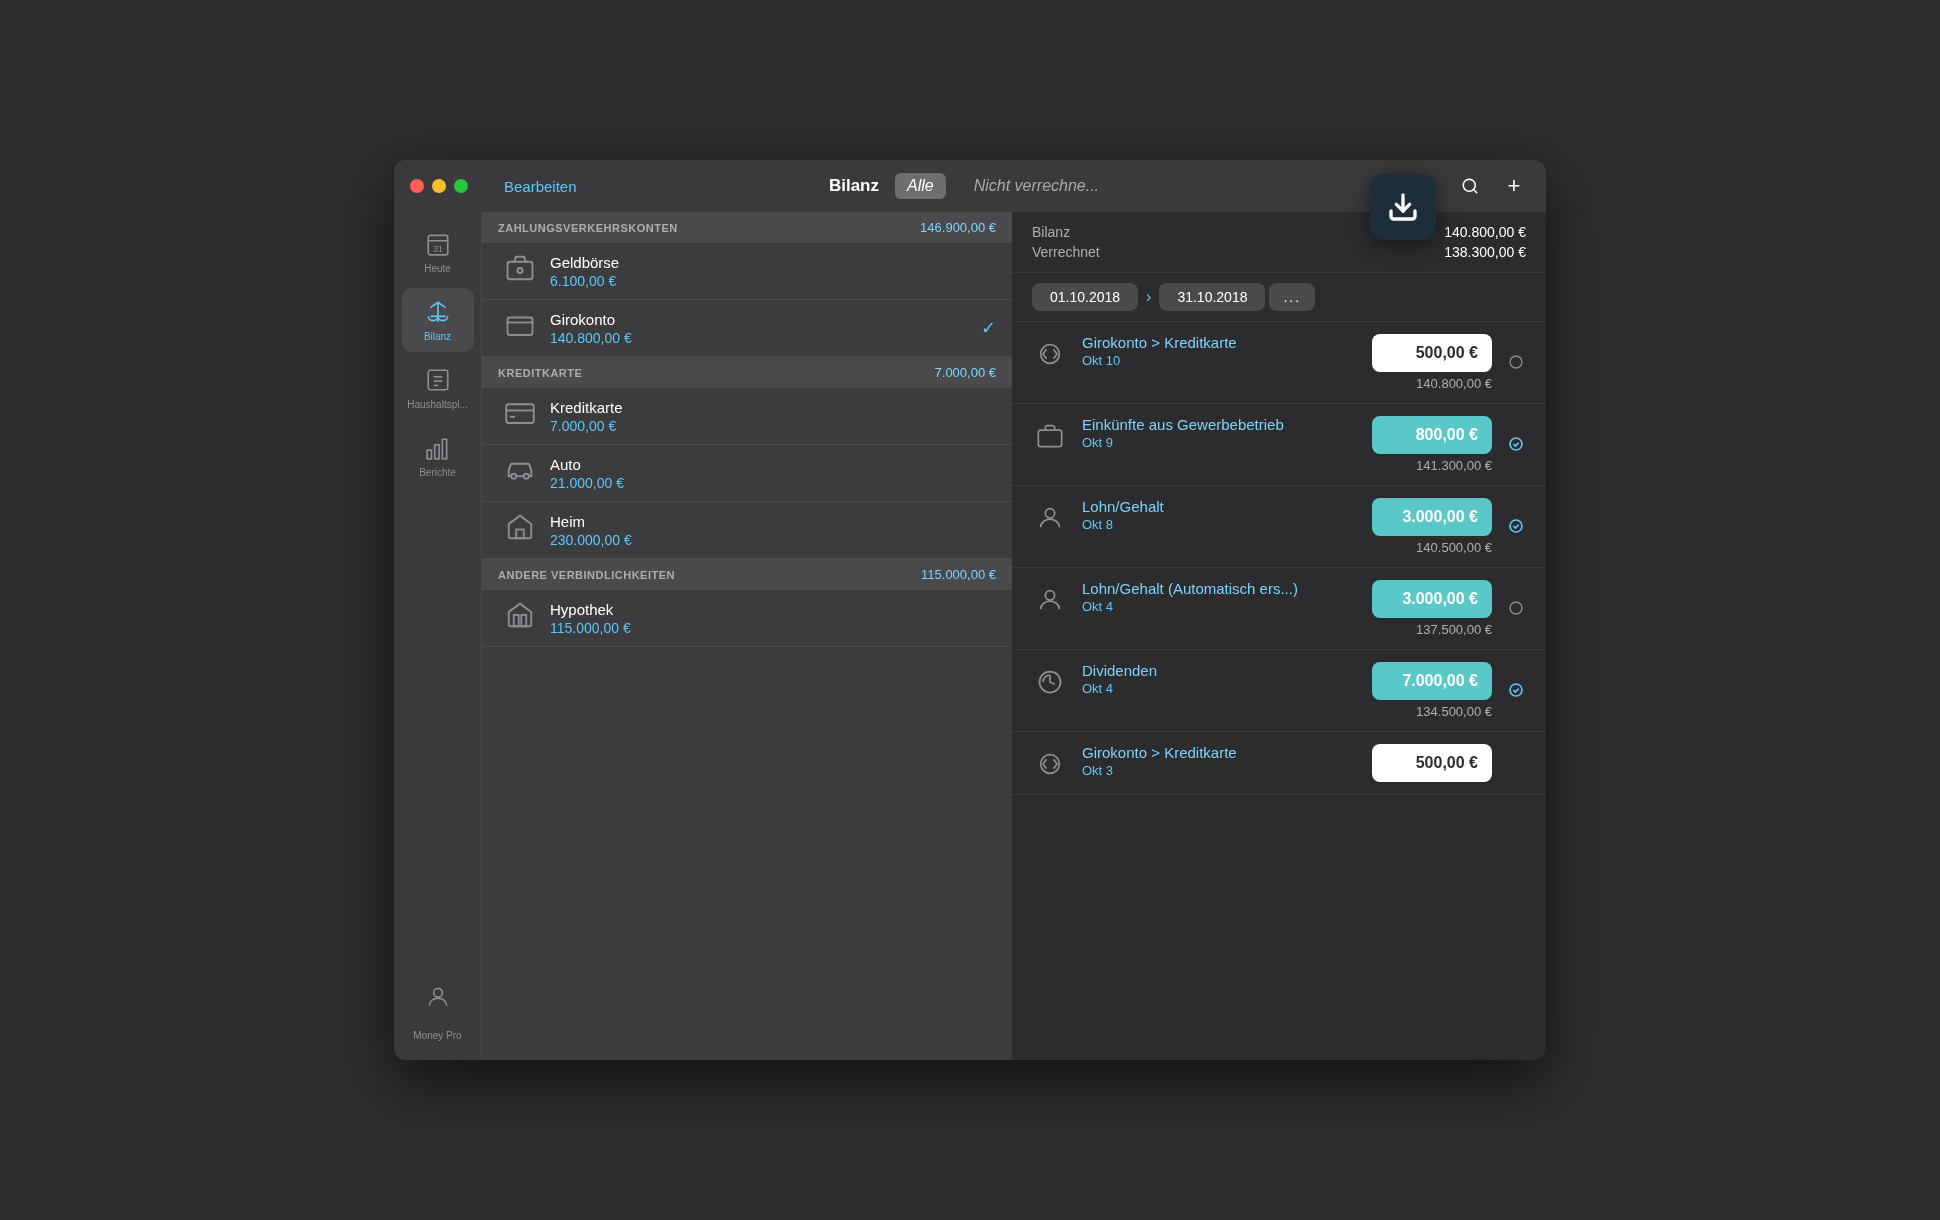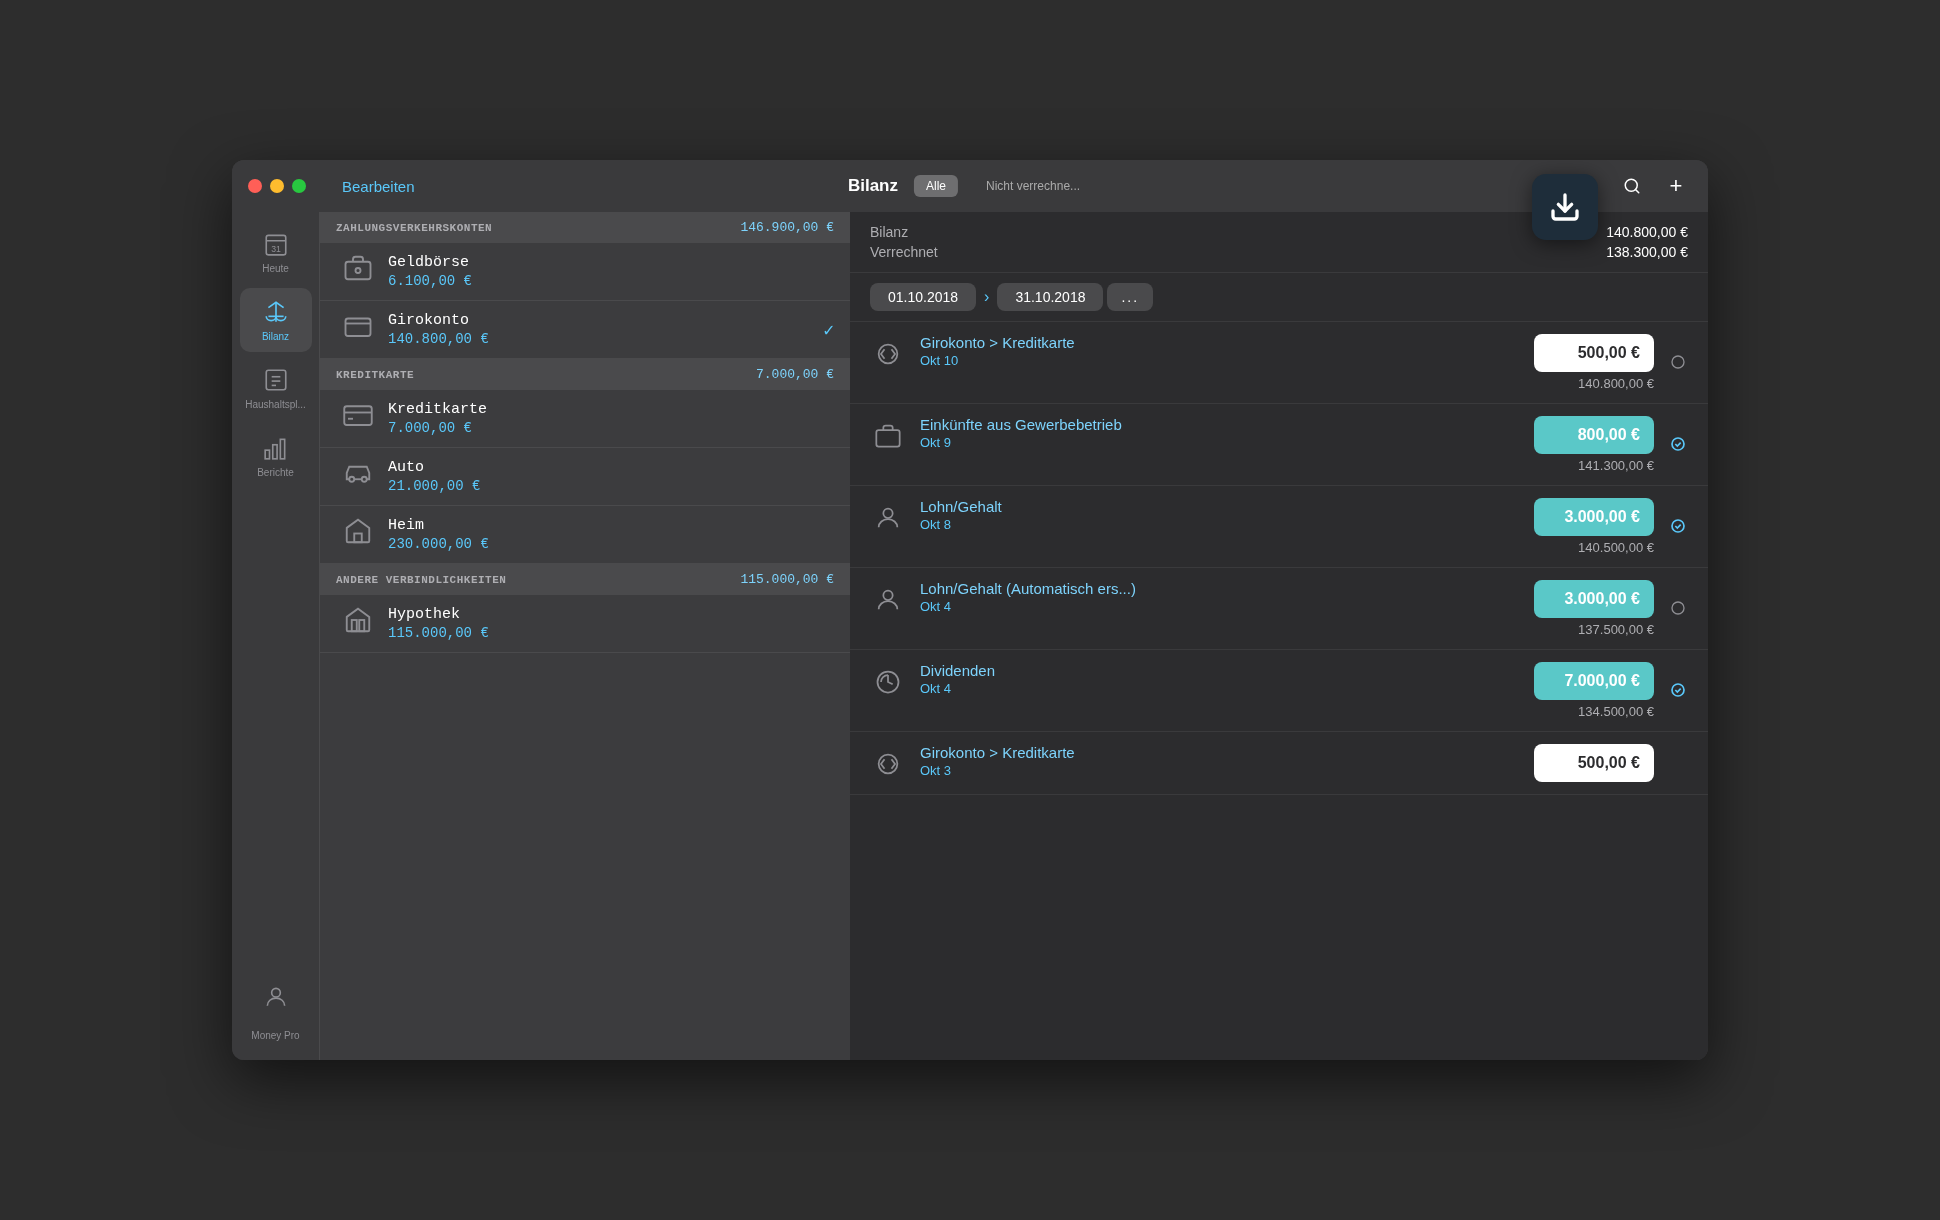--- a/index.html
+++ b/index.html
@@ -8,21 +8,21 @@
       height: 1220px;
       background: #2d2d2d;
       font-family: -apple-system, 'Helvetica Neue', Arial, sans-serif;
       display: flex;
       align-items: center;
       justify-content: center;
       overflow: hidden;
     }
 
     .window {
-      width: 1476px;
+      width: 1152px;
       height: 900px;
       background: #3a3a3c;
       border-radius: 12px;
       overflow: hidden;
       box-shadow: 0 20px 60px rgba(0,0,0,0.6);
       display: flex;
       flex-direction: column;
       position: relative;
     }
 
@@ -63,22 +63,23 @@
       color: #ffffff;
       font-size: 17px;
       font-weight: 600;
     }
     .filter-btn {
       background: #5a5a5c;
       border: none;
       border-radius: 6px;
       color: #fff;
       padding: 4px 12px;
-      font-size: 12px;
-      cursor: pointer;
+      font-size: 16px;
+      cursor: pointer;
+      font-style: italic;
     }
     .filter-btn.active {
       background: #6e6e70;
     }
     .filter-btn.inactive {
       background: transparent;
       color: #aaa;
     }
 
     .titlebar-right {
@@ -175,21 +176,20 @@
       color: #8e8e93;
       text-align: center;
     }
 
     
     .left-panel {
       width: 530px;
       background: #3c3c3e;
       overflow-y: auto;
       flex-shrink: 0;
-      font-family: Liberation Mono, monospace;
     }
     .left-panel::-webkit-scrollbar { display: none; }
 
     
     .account-section-header {
       background: #4a4a4c;
       padding: 8px 16px;
       display: flex;
       justify-content: space-between;
       align-items: center;

